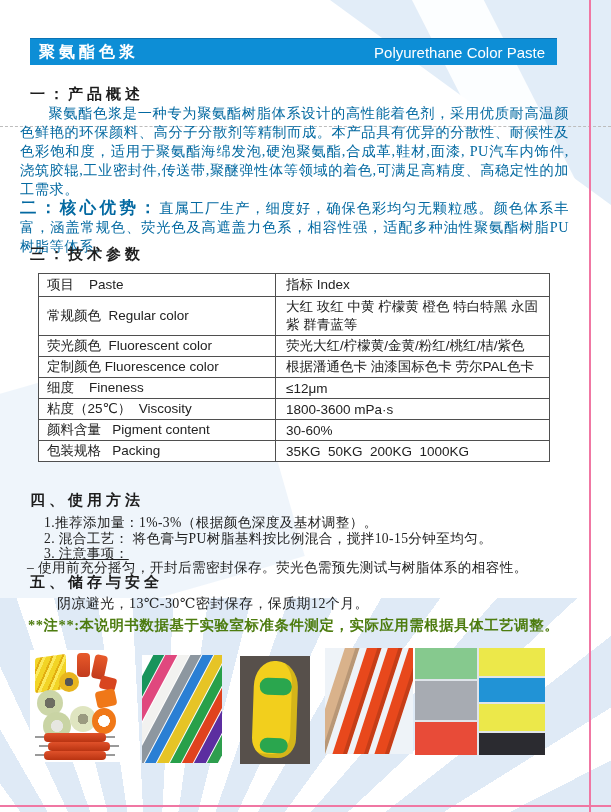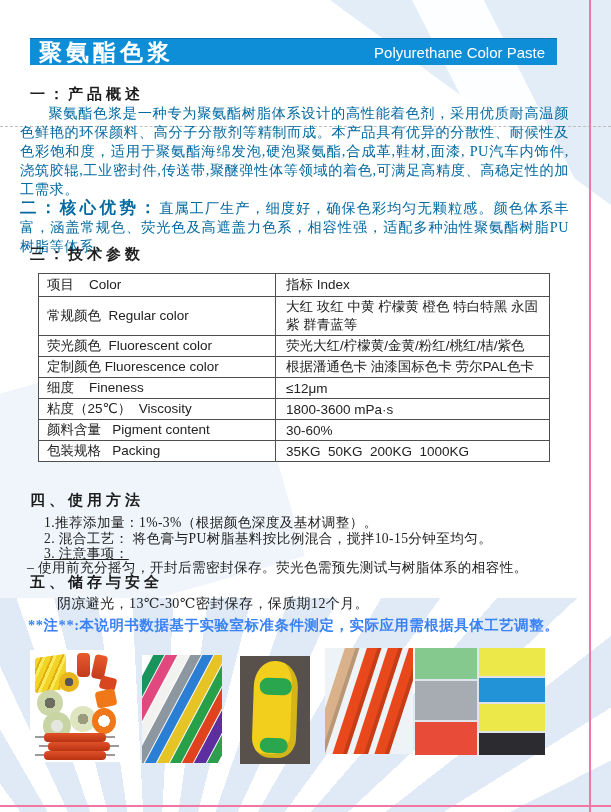--- a/index.html
+++ b/index.html
@@ -33,21 +33,21 @@
   .pink-v{position:absolute;left:589px;top:0;width:2px;height:812px;background:#f077a3;z-index:4;}
   .pink-h{position:absolute;left:0;top:805px;width:611px;height:2px;background:#f077a3;z-index:4;}
 
   
   .titlebar{
     position:absolute;left:30px;top:38px;width:527px;height:26px;z-index:2;
     background:#0d8ed6;border-top:1px solid #0b72b4;
     display:flex;align-items:center;justify-content:space-between;
   }
   .titlebar .zh{
-    margin-left:9px;color:#ffffff;font-size:23px;font-weight:bold;letter-spacing:4px;
+    margin-left:9px;color:#ffffff;font-size:16px;font-weight:bold;letter-spacing:4px;
     font-family:"Liberation Sans","DejaVu Sans",sans-serif;
   }
   .titlebar .en{
     margin-right:12px;color:#ffffff;font-size:15px;letter-spacing:0px;
     font-family:"Liberation Sans","DejaVu Sans",sans-serif;
   }
 
   
   .sec-h{
     position:absolute;left:30px;z-index:2;font-size:15px;font-weight:bold;
@@ -73,21 +73,21 @@
   .params tr.h{height:23px;}
   .params tr.tall{height:38px;}
   .params td.val{padding-left:10px;}
 
   .usage-item{
     position:absolute;left:44px;z-index:2;font-size:13.6px;letter-spacing:.4px;color:#222;
   }
   .usage-dash{left:27px;width:560px;}
   .footnote{
     position:absolute;left:28px;top:616px;width:556px;z-index:2;
-    font-size:14.4px;font-weight:bold;letter-spacing:.6px;color:#3b82f6;
+    font-size:14.4px;font-weight:bold;letter-spacing:.6px;color:#4d7c0f;
   }
 
   
   .photo{position:absolute;z-index:2;overflow:hidden;}
   
   .ph-parts{left:30px;top:650px;width:90px;height:112px;background:#ffffff;}
   .fan{position:absolute;left:5px;top:6px;width:31px;height:35px;border-radius:3px;
     background:repeating-linear-gradient(115deg,#f2d426 0 5px,#e2ae10 5px 7px,#fbe95c 7px 10px);
     transform:skewY(-8deg);}
   .roller{position:absolute;width:13px;height:24px;border-radius:4px;
@@ -169,21 +169,21 @@
 
   <div class="sec-h" style="top:245px;">三：技术参数</div>
 
   <table class="params">
     <colgroup>
         <col class="c1">
         <col>
       </colgroup>
     <tbody>
         <tr class="h">
-      <td>项目    Color</td>
+      <td>项目    Paste</td>
       <td class="val">指标 Index</td>
     </tr>
     <tr class="tall">
       <td>常规颜色  Regular color</td>
       <td class="val">大红 玫红 中黄 柠檬黄 橙色 特白特黑 永固紫 群青蓝等</td>
     </tr>
     <tr>
       <td>荧光颜色  Fluorescent color</td>
       <td class="val">荧光大红/柠檬黄/金黄/粉红/桃红/桔/紫色</td>
     </tr>

